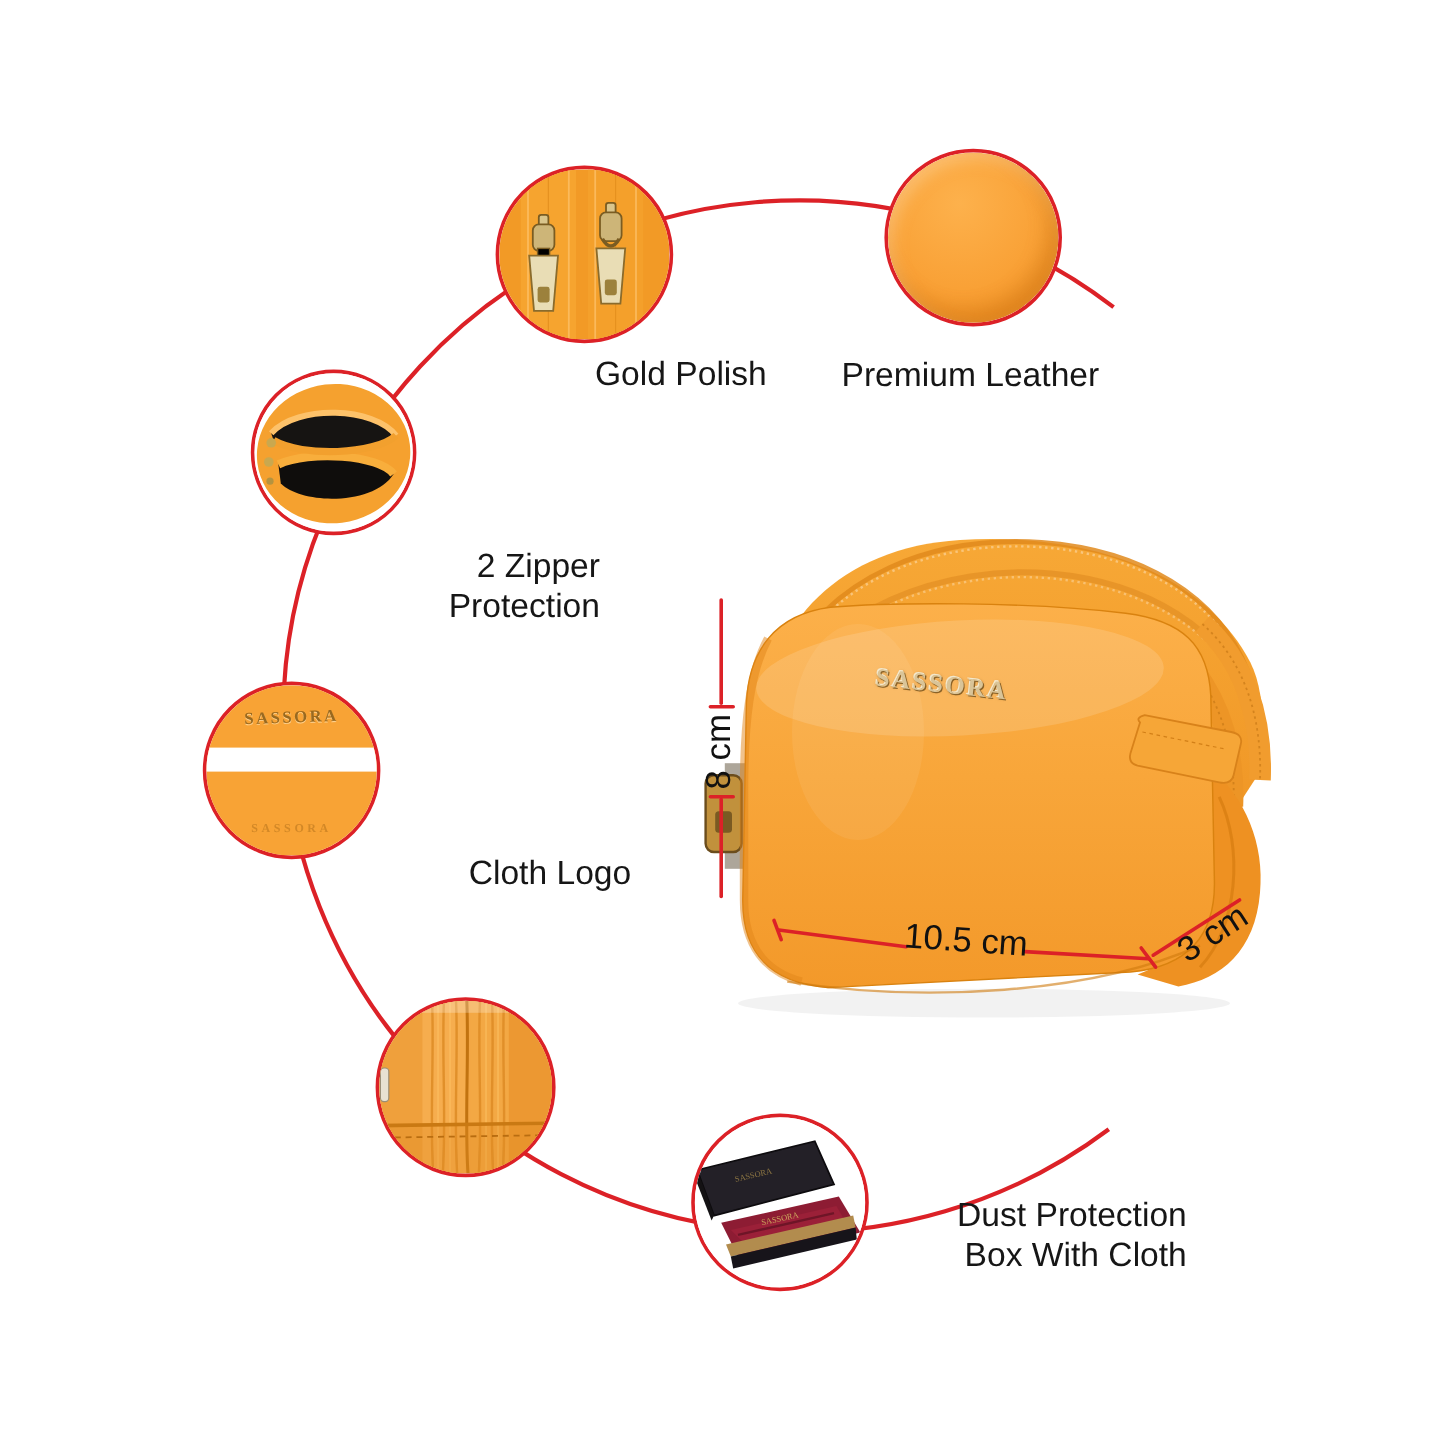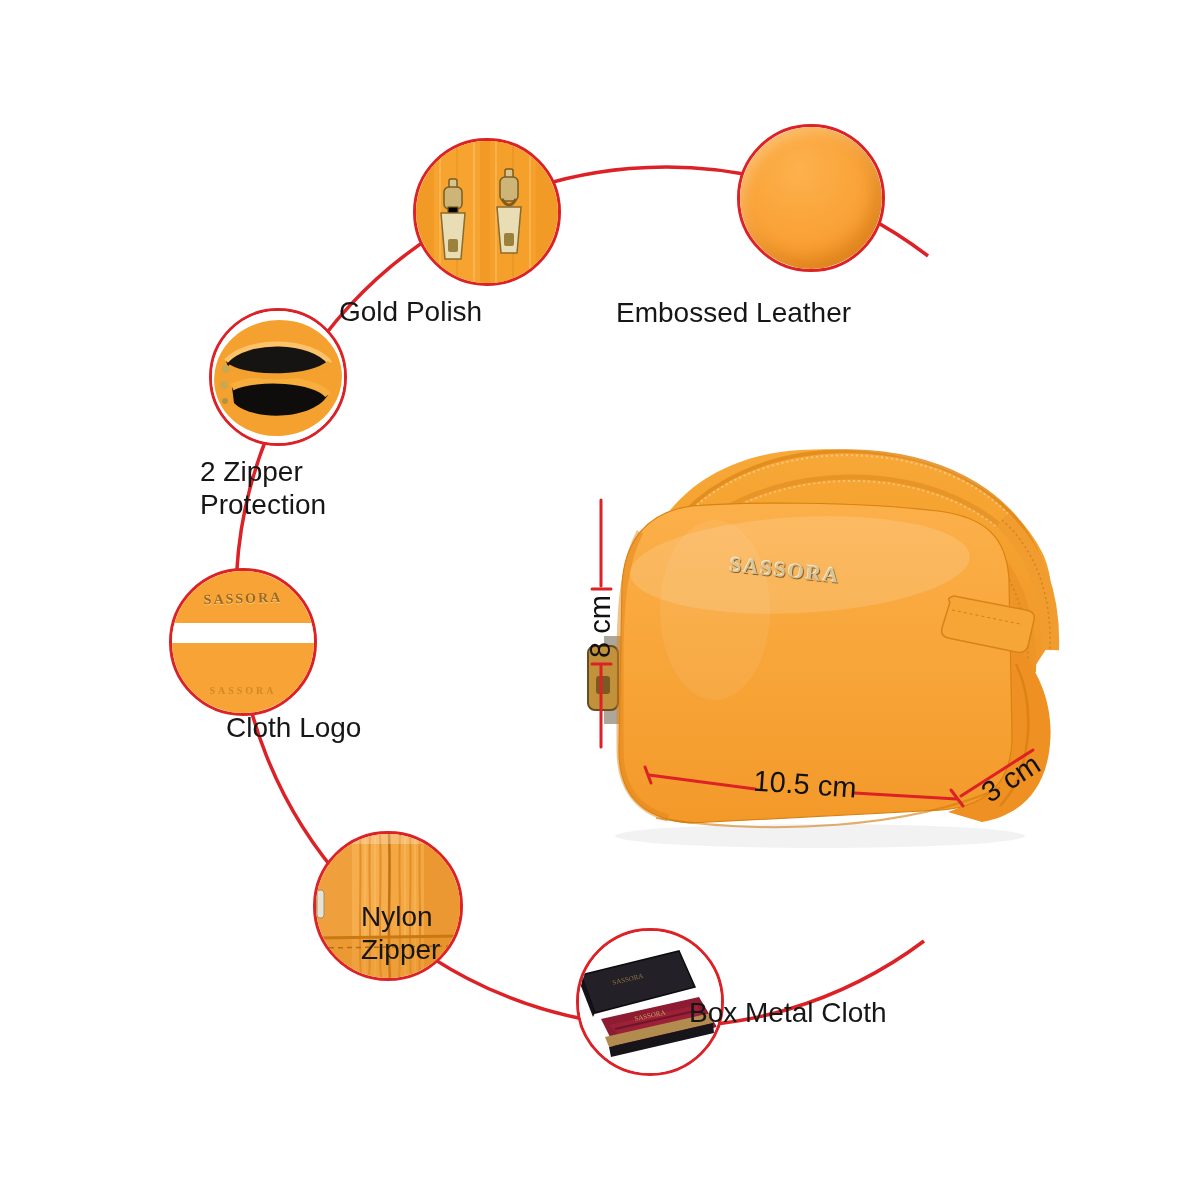--- a/index.html
+++ b/index.html
@@ -7,21 +7,21 @@
     position:relative;width:1200px;height:1200px;background:#ffffff;overflow:hidden;
     font-family:"Liberation Sans", sans-serif;color:#191919;
   }
   #artwork{position:absolute;left:0;top:0;z-index:1;}
   .callout{
     position:absolute;border-radius:50%;border:3px solid #dc2127;overflow:hidden;
     box-sizing:border-box;background:#fff;z-index:2;
   }
   .callout svg{display:block;}
   .feature-label{
-    position:absolute;width:300px;text-align:left;z-index:3;
+    position:absolute;width:300px;text-align:right;z-index:3;
     font-size:28px;line-height:33px;letter-spacing:0;color:#161616;
   }
   .dim-label{
     position:absolute;z-index:3;font-size:29px;color:#111;text-align:center;white-space:nowrap;
   }
   #dim-h{left:545px;top:610px;width:110px;transform:rotate(-90deg);}
   #dim-w{left:745px;top:768px;width:120px;transform:rotate(4deg);}
   #dim-d{left:975px;top:762px;width:72px;transform:rotate(-33deg);}
   #pouch-logo{
     position:absolute;left:722px;top:558px;width:126px;z-index:3;text-align:center;
@@ -224,40 +224,37 @@
       <path d="M 2 44 L 16 82 L 14 86 L 0 50 Z" fill="#141214"></path>
       <text x="34" y="54" font-size="7" fill="#9d8348" opacity="0.85" font-family="Liberation Serif, serif" transform="rotate(-13 34 54)">SASSORA</text>
     </svg>
   </div>
 
   <div class="feature-label" style="left:339px;top:295px;">
     <div>Gold Polish</div>
   </div>
 
   <div class="feature-label" style="left:616px;top:296px;">
-    <div>Embossed Leather</div>
+    <div>Premium Leather</div>
     <div></div>
   </div>
 
   <div class="feature-label" style="left:200px;top:455px;">
     <div>2 Zipper</div>
     <div>Protection</div>
   </div>
 
   <div class="feature-label" style="left:226px;top:711px;">
     <div>Cloth Logo</div>
   </div>
 
-  <div class="feature-label" style="left:361px;top:900px;">
-    <div>Nylon</div>
-    <div>Zipper</div>
-  </div>
 
   <div class="feature-label" style="left:689px;top:996px;">
-    <div>Box Metal Cloth</div>
+    <div>Dust Protection</div>
+    <div>Box With Cloth</div>
   </div>
 
   <div class="dim-label" id="dim-h">8 cm</div>
   <div class="dim-label" id="dim-w">10.5 cm</div>
   <div class="dim-label" id="dim-d">3 cm</div>
 
   <div id="pouch-logo">SASSORA</div>
 
 </div>
 

